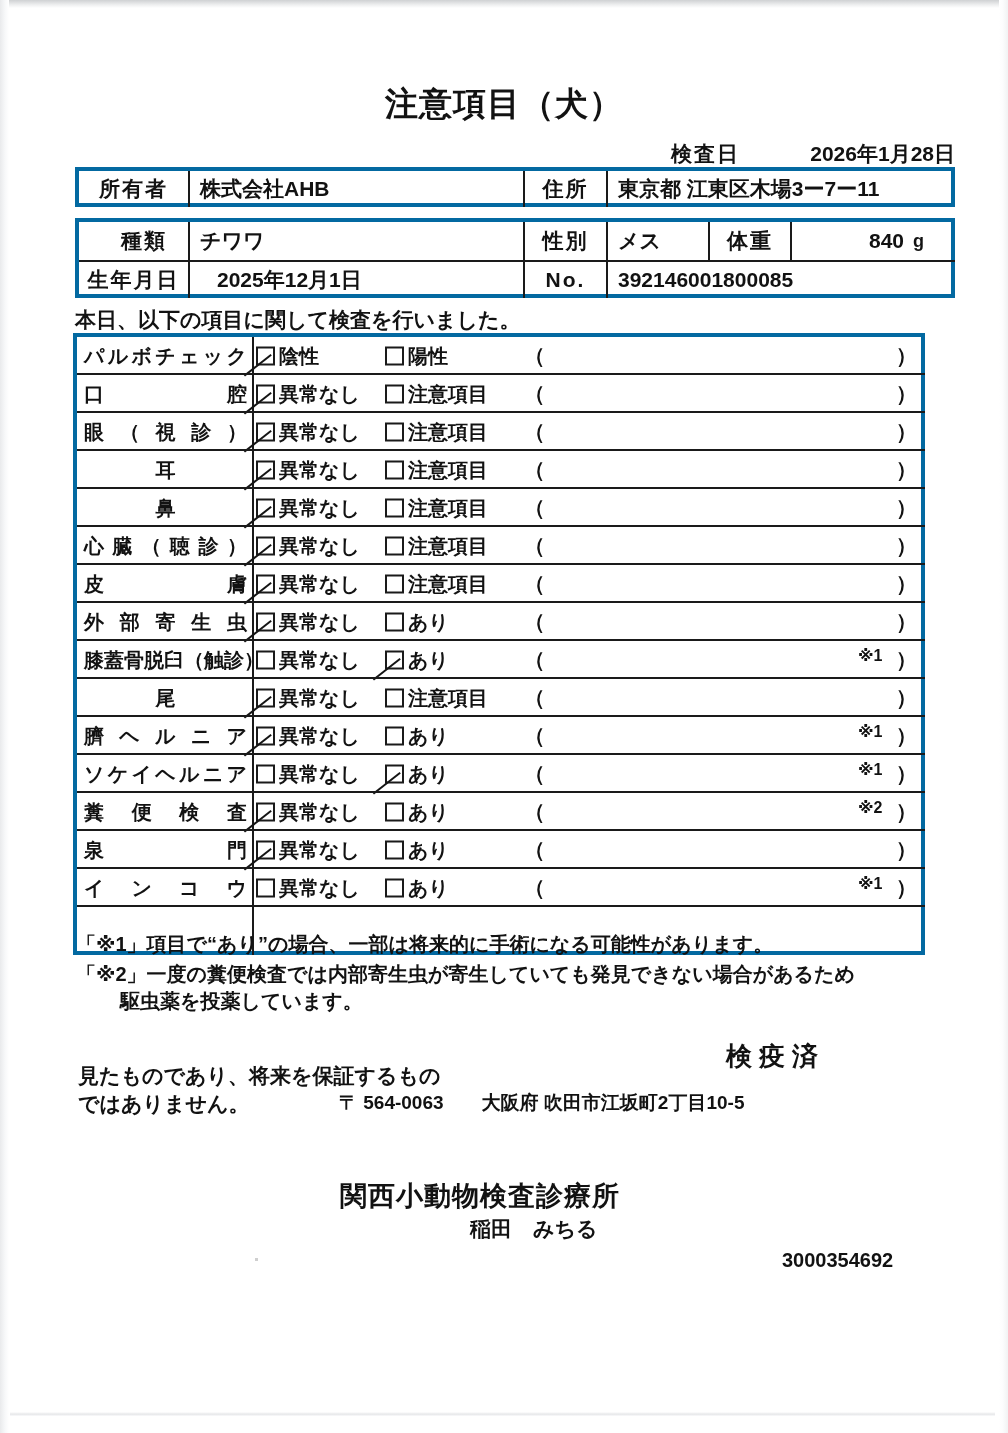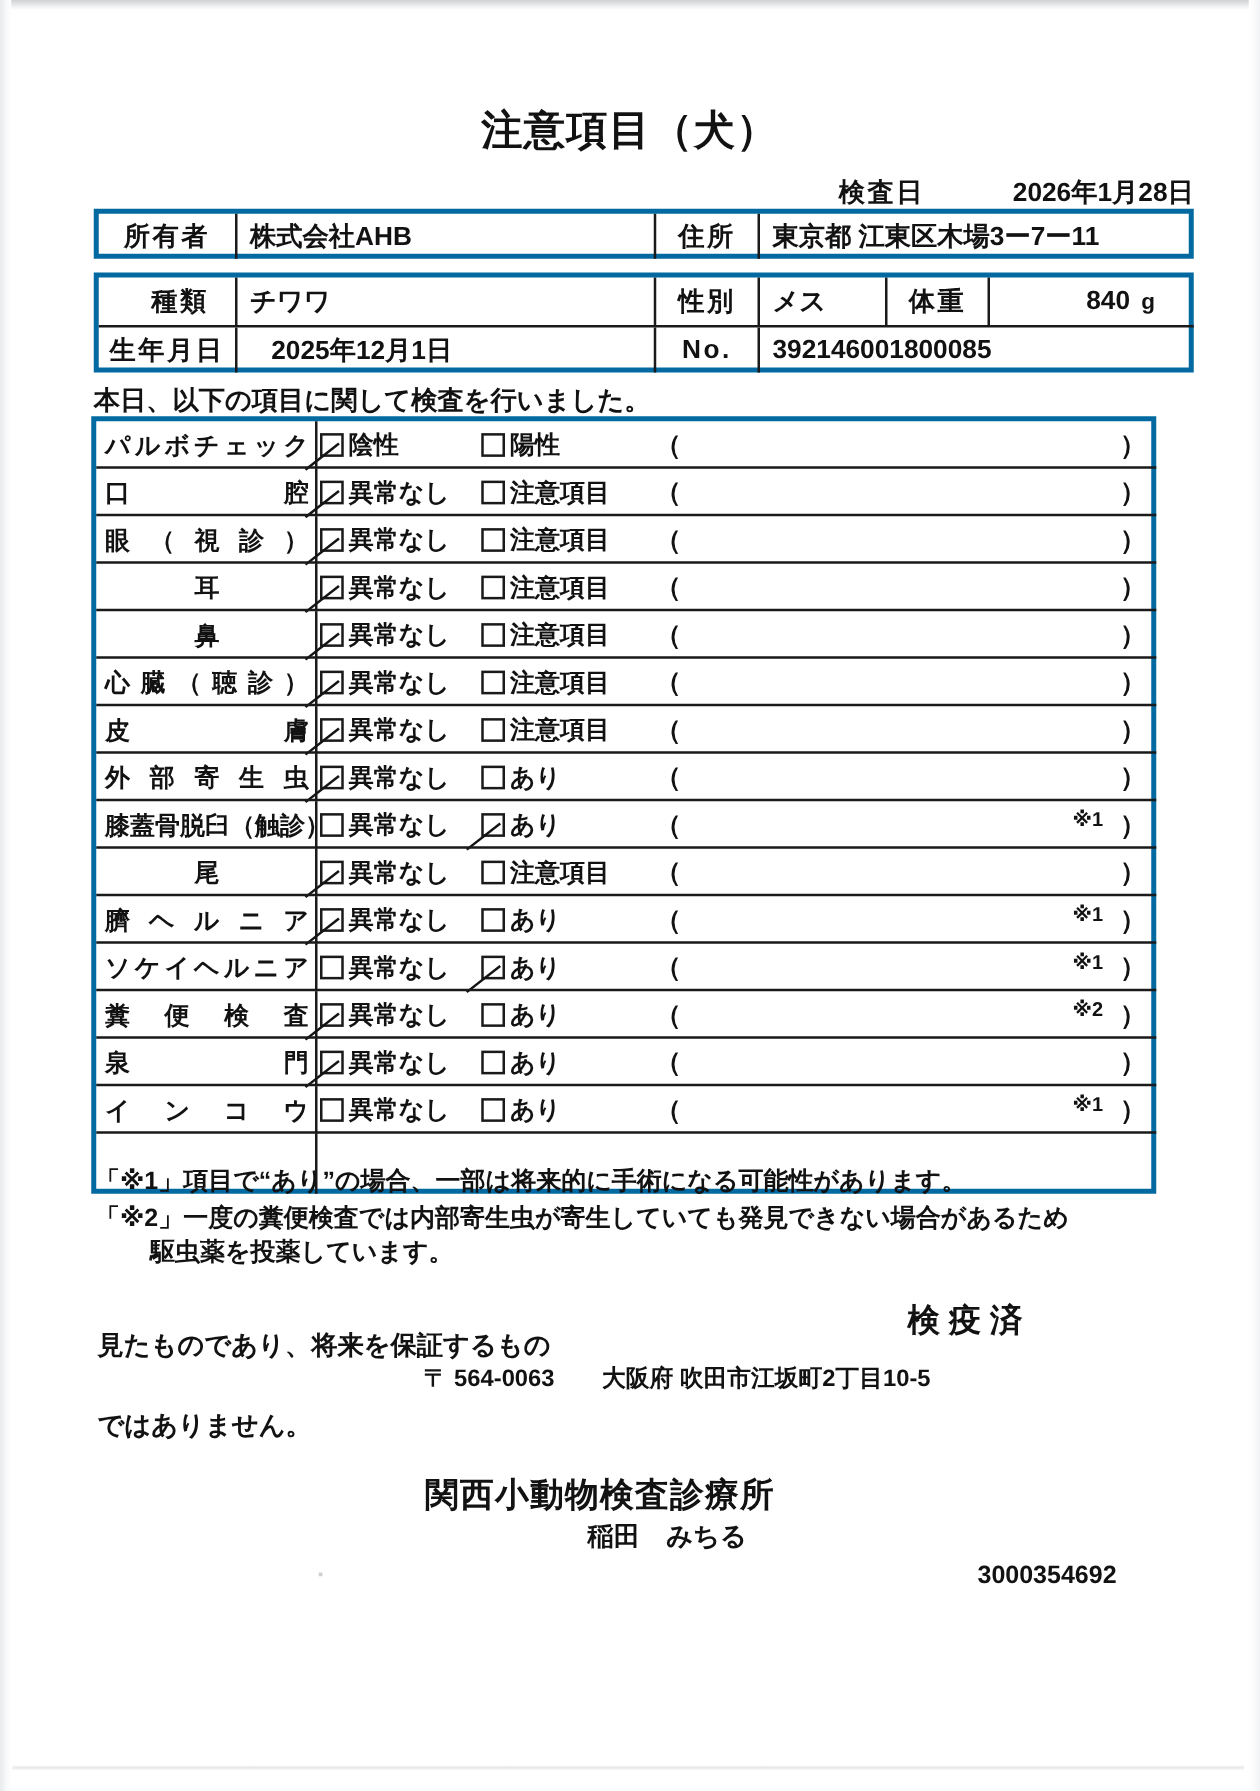--- a/index.html
+++ b/index.html
@@ -153,21 +153,21 @@
   #fn2 { top: 961px; }
   #fn2b { top: 988px; left: 120px; }
 
   
   .disc {
     position: absolute; left: 78px;
     font-size: 21px; font-weight: 600;
   }
   #disc1 { top: 1034px; }
   #disc2 { top: 1062px; }
-  #disc3 { top: 1090px; margin-top: 36px; }
+  #disc3 { top: 1090px; }
 
   
   .stamp {
     position: absolute; left: 726px; top: 1039px;
     font-size: 26px; font-weight: 700; letter-spacing: 7px;
   }
 
   
   .clinic-addr {
     position: absolute; left: 339px; top: 1090px;

